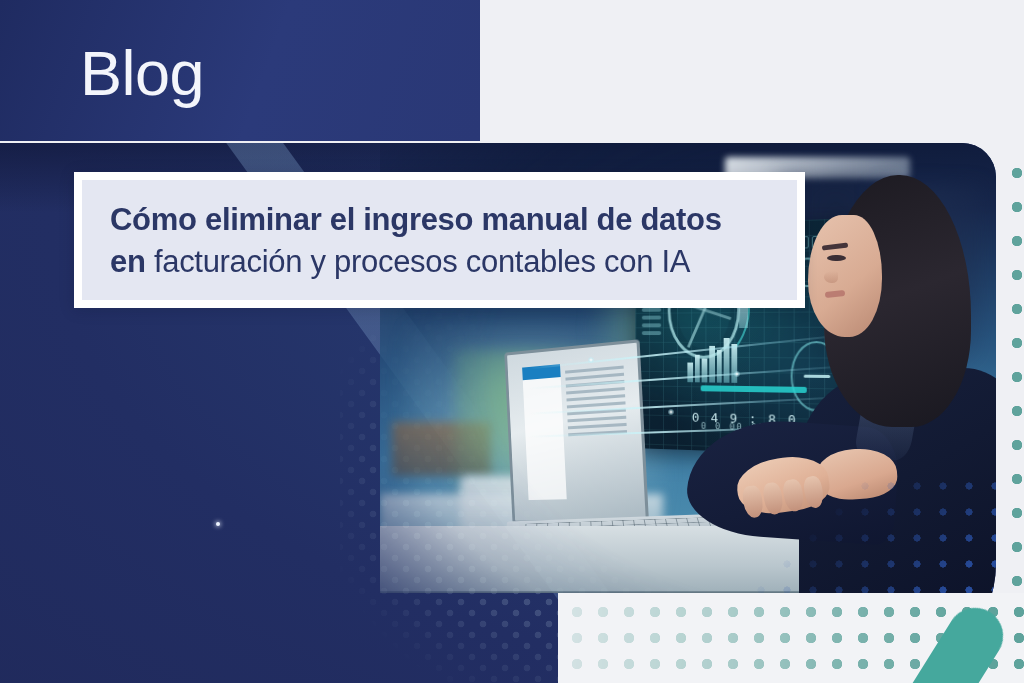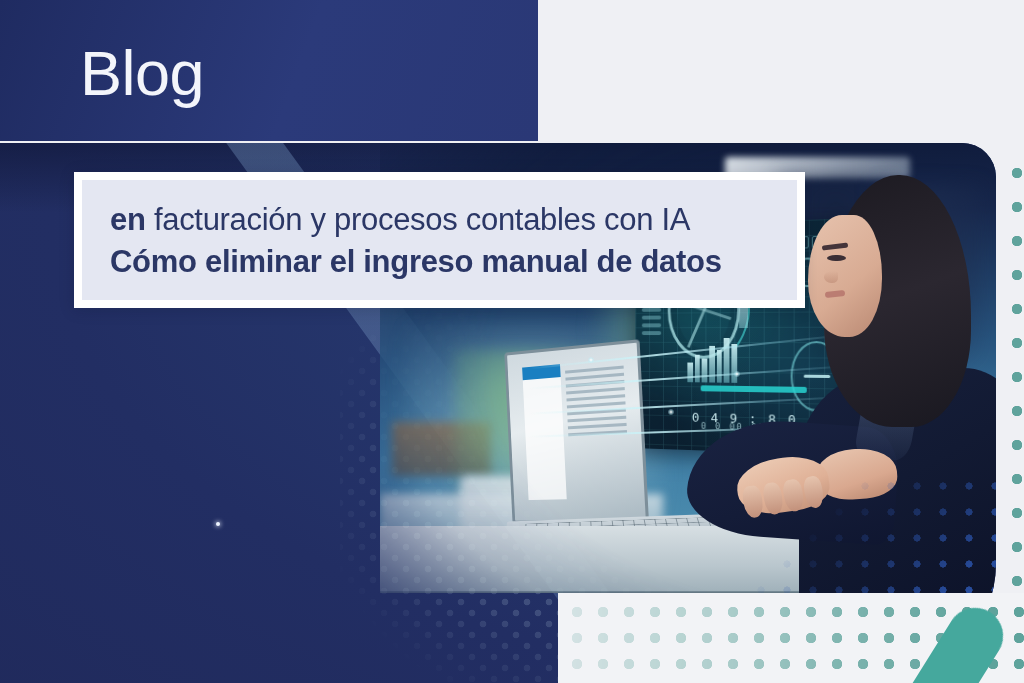--- a/index.html
+++ b/index.html
@@ -17,21 +17,21 @@
     height: 683px;
     overflow: hidden;
     background: #eff0f4;
   }
 
   
   .header-block {
     position: absolute;
     left: 0;
     top: 0;
-    width: 538px;
+    width: 480px;
     height: 141px;
     background: linear-gradient(110deg, #1f2b61 0%, #2b3a7a 55%, #2a3876 100%);
   }
   .header-title {
     position: absolute;
     left: 80px;
     top: 42px;
     font-size: 63px;
     line-height: 1;
     font-weight: 300;
@@ -656,20 +656,20 @@
   <div class="sparkle"></div>
 
   <div class="dotfield">
     <div class="dotfield-dots"></div>
   </div>
   <div class="dotcolumn"></div>
   <div class="teal-capsule"></div>
 
   <div class="title-card">
     <div class="title-card-inner">
+      <div class="title-line title-line-1">Cómo eliminar el ingreso manual de datos</div>
       <div class="title-line title-line-2">
         <b>en</b><span> facturación y procesos contables con IA</span>
       </div>
-      <div class="title-line title-line-1">Cómo eliminar el ingreso manual de datos</div>
     </div>
   </div>
 
 </div>
 
 </body></html>

